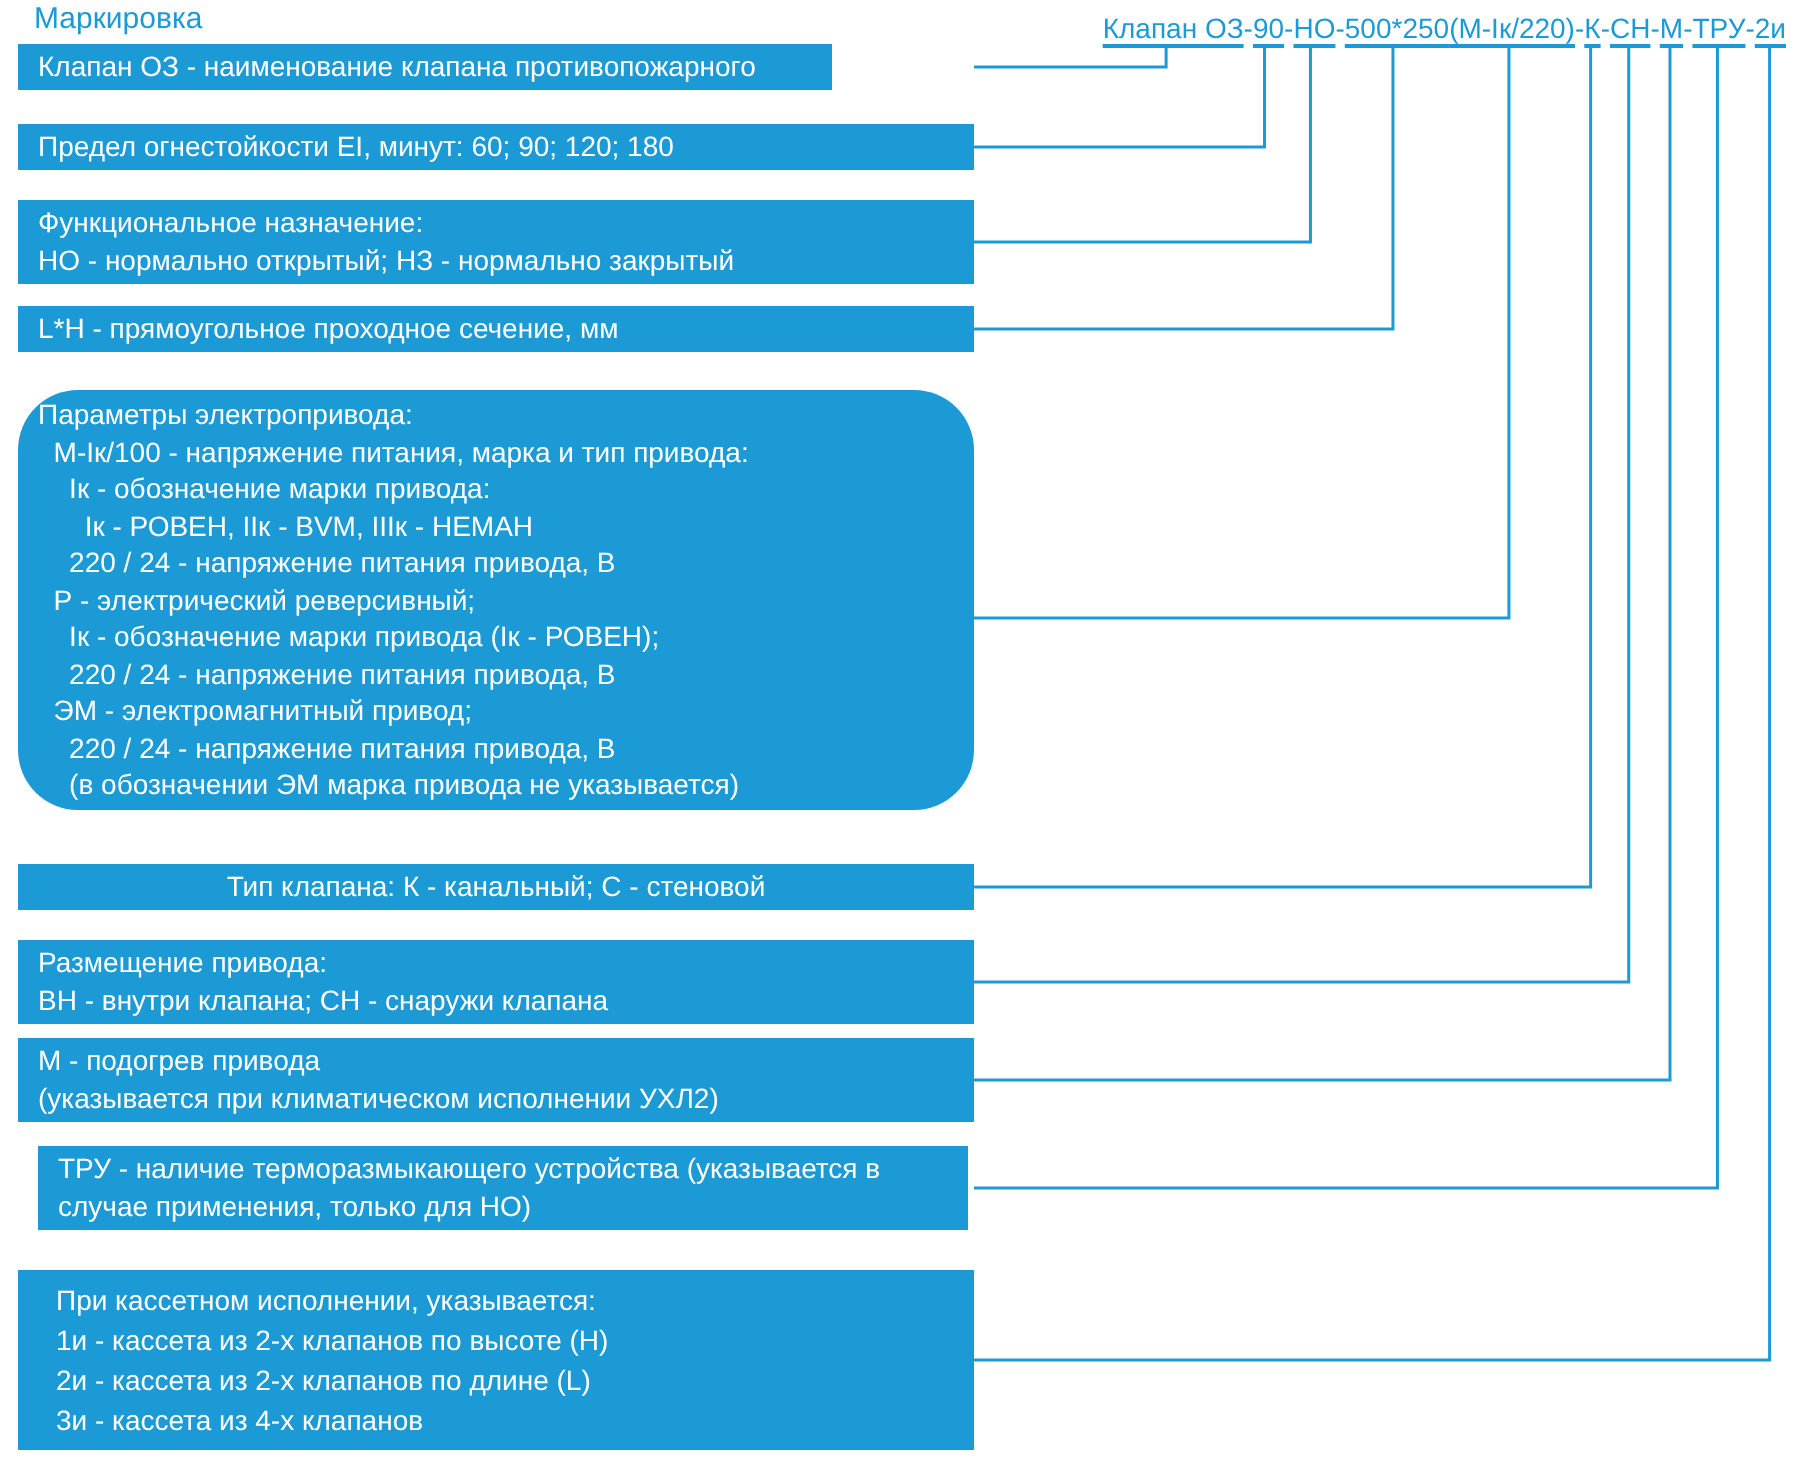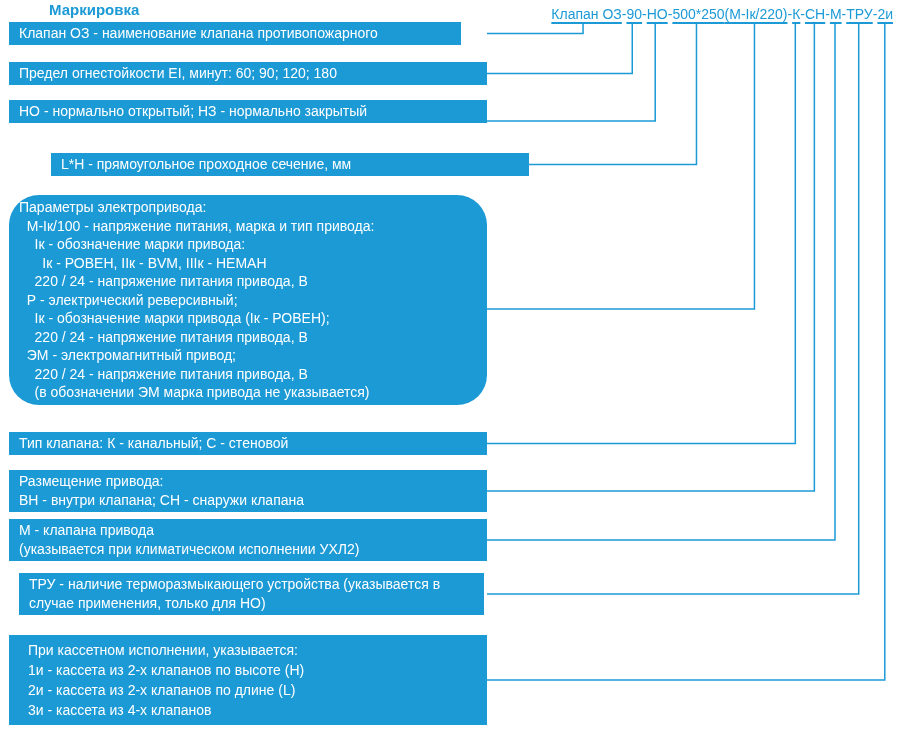--- a/index.html
+++ b/index.html
@@ -20,23 +20,22 @@
     pointer-events:none;
   }
   .connector-svg polyline{
     fill:none;
     stroke:var(--accent);
     stroke-width:1.5;
   }
   .page-title{
     position:absolute;left:17px;top:1px;
     color:var(--accent);
-    font-size:15px;font-weight:bold;
+    font-size:15px;font-weight:normal;
     white-space:nowrap;
-    margin-left:32px;
   }
   .marking-code{
     position:absolute;top:6px;right:7px;
     color:var(--accent);
     font-size:14px;font-weight:normal;
     white-space:nowrap;
     letter-spacing:0;
   }
   .code-seg{
     text-decoration:underline;
@@ -71,54 +70,55 @@
       <polyline points="754.4609375,24 754.4609375,309 487,309"></polyline>
       <polyline points="795.3046875,24 795.3046875,443.5 487,443.5"></polyline>
       <polyline points="814.3671875,24 814.3671875,491 487,491"></polyline>
       <polyline points="834.9921875,24 834.9921875,540 487,540"></polyline>
       <polyline points="858.7109375,24 858.7109375,594 487,594"></polyline>
       <polyline points="884.796875,24 884.796875,680 487,680"></polyline>
     </svg>
   <div class="page-title">Маркировка</div>
   <div class="marking-code"><span class="code-seg">Клапан ОЗ</span><span class="code-sep">-</span><span class="code-seg">90</span><span class="code-sep">-</span><span class="code-seg">НО</span><span class="code-sep">-</span><span class="code-seg">500*250</span><span class="code-seg">(М-Iк/220)</span><span class="code-sep">-</span><span class="code-seg">К</span><span class="code-sep">-</span><span class="code-seg">СН</span><span class="code-sep">-</span><span class="code-seg">М</span><span class="code-sep">-</span><span class="code-seg">ТРУ</span><span class="code-sep">-</span><span class="code-seg">2и</span></div>
   <div class="boxes-layer">
-      <div class="box" style="top: 22px; left: 9px; width: 452px;">
+      <div class="box" style="top: 22px; left: 9px; width: 407px;">
         <div class="box-line">Клапан ОЗ - наименование клапана противопожарного</div>
       </div>
       <div class="box" style="top: 62px; left: 9px; width: 478px;">
         <div class="box-line">Предел огнестойкости EI, минут: 60; 90; 120; 180</div>
       </div>
       <div class="box" style="top: 100px; left: 9px; width: 478px;">
+        <div class="box-line">Функциональное назначение:</div>
         <div class="box-line">НО - нормально открытый; НЗ - нормально закрытый</div>
       </div>
-      <div class="box" style="top: 153px; left: 9px; width: 478px; margin-left: 42px;">
+      <div class="box" style="top: 153px; left: 9px; width: 478px;">
         <div class="box-line">L*H - прямоугольное проходное сечение, мм</div>
       </div>
       <div class="box box-dense" style="top: 195px; left: 9px; width: 478px;">
         <div class="box-line">Параметры электропривода:</div>
         <div class="box-line">  М-Iк/100 - напряжение питания, марка и тип привода:</div>
         <div class="box-line">    Iк - обозначение марки привода:</div>
         <div class="box-line">      Iк - РОВЕН, IIк - BVM, IIIк - НЕМАН</div>
         <div class="box-line">    220 / 24 - напряжение питания привода, В</div>
         <div class="box-line">  Р - электрический реверсивный;</div>
         <div class="box-line">    Iк - обозначение марки привода (Iк - РОВЕН);</div>
         <div class="box-line">    220 / 24 - напряжение питания привода, В</div>
         <div class="box-line">  ЭМ - электромагнитный привод;</div>
         <div class="box-line">    220 / 24 - напряжение питания привода, В</div>
         <div class="box-line">    (в обозначении ЭМ марка привода не указывается)</div>
       </div>
-      <div class="box" style="top: 432px; left: 9px; width: 478px;">
+      <div class="box" style="top: 432px; left: 9px; width: 478px; text-align: center;">
         <div class="box-line">Тип клапана: К - канальный; С - стеновой</div>
       </div>
       <div class="box" style="top: 470px; left: 9px; width: 478px;">
         <div class="box-line">Размещение привода:</div>
         <div class="box-line">ВН - внутри клапана; СН - снаружи клапана</div>
       </div>
       <div class="box" style="top: 519px; left: 9px; width: 478px;">
-        <div class="box-line">М - клапана привода</div>
+        <div class="box-line">М - подогрев привода</div>
         <div class="box-line">(указывается при климатическом исполнении УХЛ2)</div>
       </div>
       <div class="box" style="top: 573px; left: 19px; width: 465px;">
         <div class="box-line">ТРУ - наличие терморазмыкающего устройства (указывается в</div>
         <div class="box-line">случае применения, только для НО)</div>
       </div>
       <div class="box box-tall" style="top: 635px; left: 9px; width: 478px; padding-left: 19px;">
         <div class="box-line">При кассетном исполнении, указывается:</div>
         <div class="box-line">1и - кассета из 2-х клапанов по высоте (Н)</div>
         <div class="box-line">2и - кассета из 2-х клапанов по длине (L)</div>

